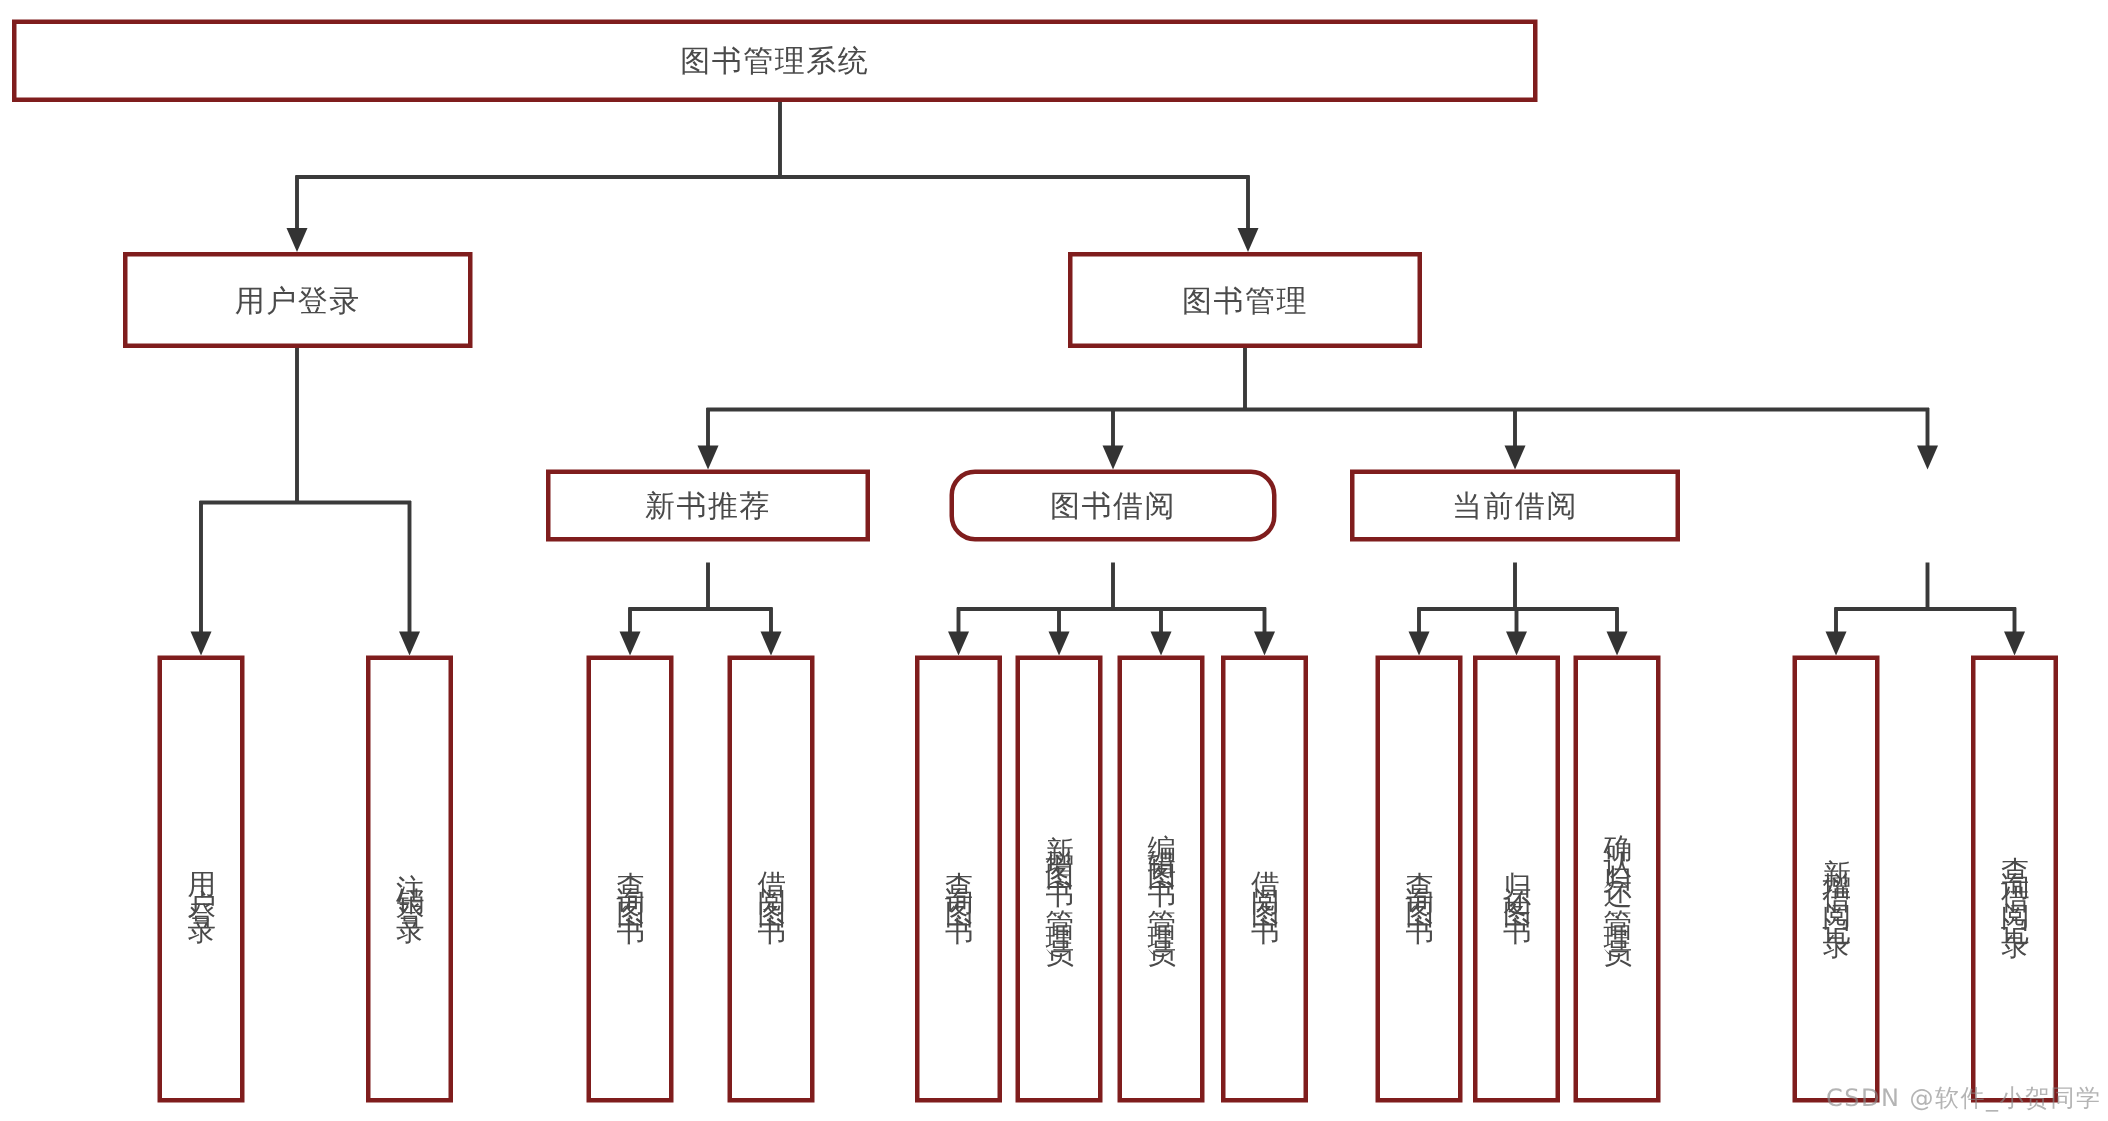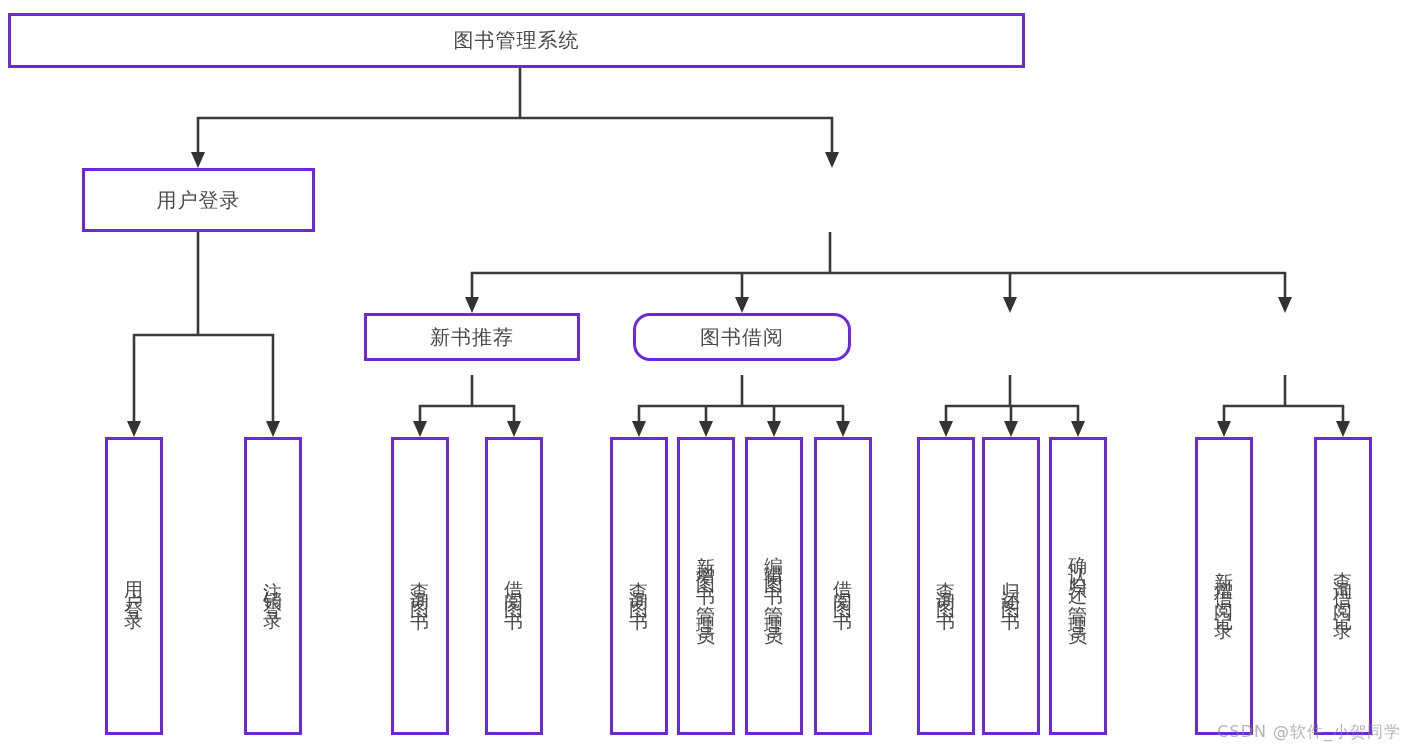--- a/index.html
+++ b/index.html
@@ -12,21 +12,21 @@
   }
   .canvas { position: absolute; inset: 0; }
   svg.connectors { position: absolute; left: 0; top: 0; z-index: 0; }
   svg.connectors path { stroke: #3a3a3a; stroke-width: 2.6; fill: none; }
   svg.connectors polygon { fill: #333333; stroke: none; }
 
   .node {
     position: absolute;
     box-sizing: border-box;
     background: #ffffff;
-    border: 3px solid #6d28d9;
+    border: 3px solid #7f1d1d;
     display: flex;
     align-items: center;
     justify-content: center;
     z-index: 1;
     color: #4a4a4a;
   }
   .node.h-label { font-size: 20px; letter-spacing: 1px; }
   .node.root   { left: 8px;  top: 13px;  width: 1017px; height: 55px; }
   .node.lvl2a  { left: 82px;  top: 168px; width: 233px; height: 64px; }
   .node.lvl2b  { left: 712px; top: 168px; width: 236px; height: 64px; }
@@ -103,26 +103,32 @@
     <polygon points="1336,421 1350,421 1343,437"></polygon>
   </svg>
 
   <div class="node root h-label">
     <span>图书管理系统</span>
   </div>
 
   <div class="node lvl2a h-label">
     <span>用户登录</span>
   </div>
+  <div class="node lvl2b h-label">
+    <span>图书管理</span>
+  </div>
 
   <div class="node lvl3 lvl3a h-label">
     <span>新书推荐</span>
   </div>
   <div class="node lvl3 lvl3b h-label">
     <span>图书借阅</span>
+  </div>
+  <div class="node lvl3 lvl3c h-label">
+    <span>当前借阅</span>
   </div>
 
   <div class="node leaf" style="left:105px">
     <span>用户登录</span>
   </div>
   <div class="node leaf" style="left:244px">
     <span>注销登录</span>
   </div>
   <div class="node leaf" style="left:391px">
     <span>查询图书</span>

